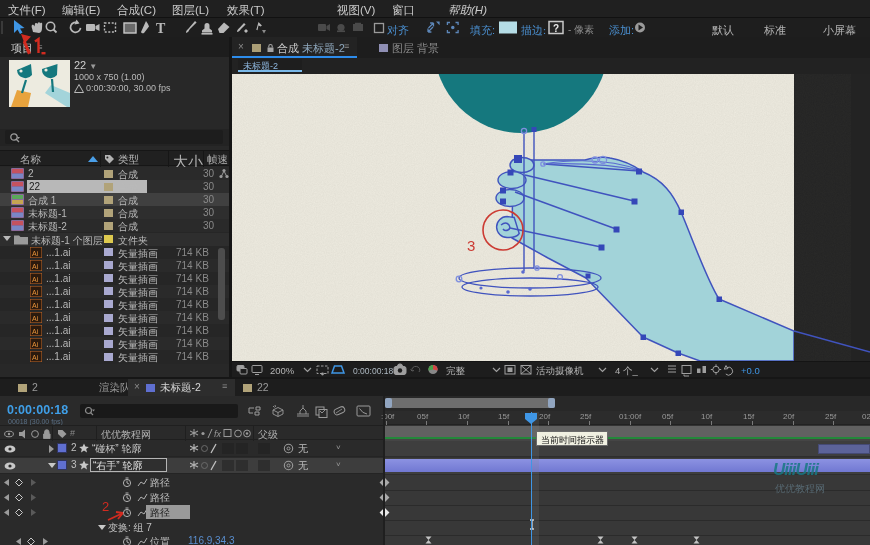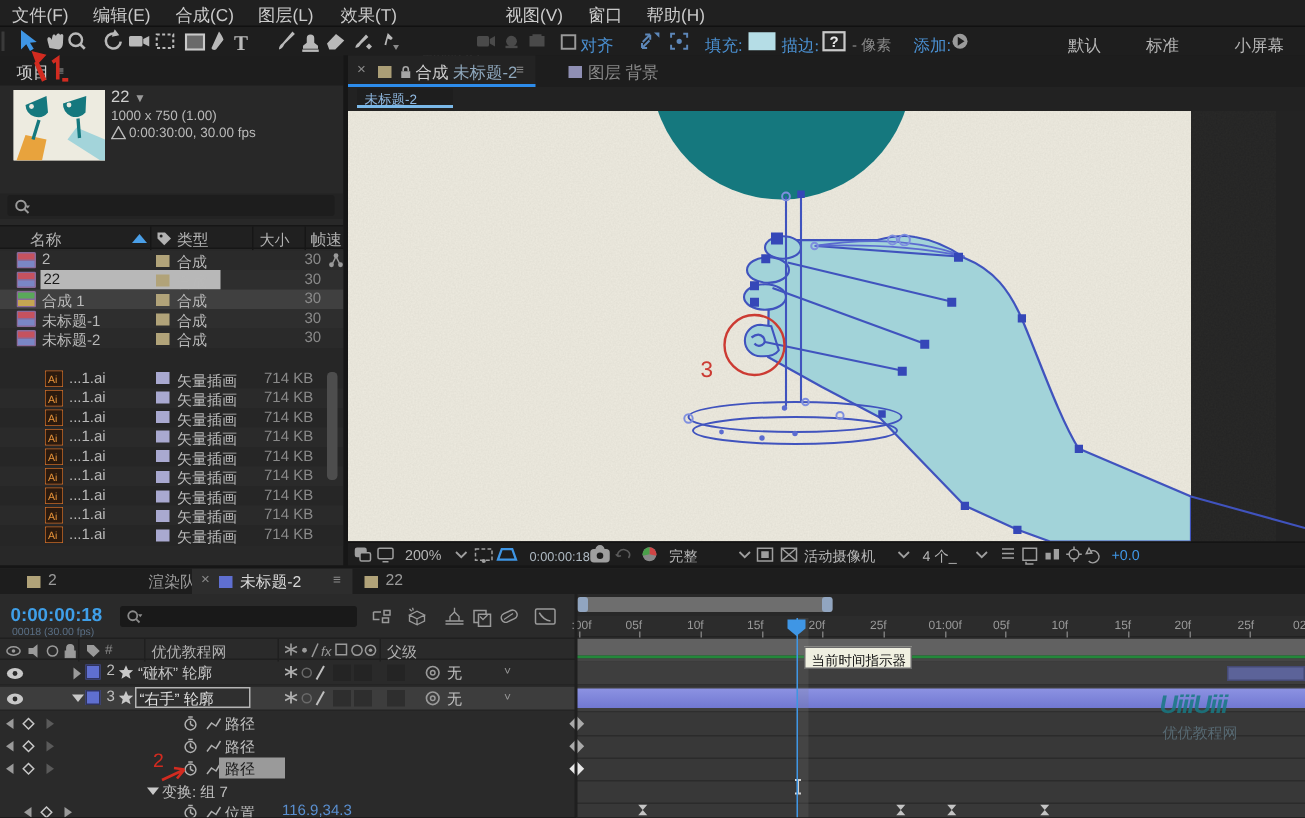--- a/index.html
+++ b/index.html
@@ -16,21 +16,21 @@
 
 <div class="abs" style="left:0;top:0;width:870px;height:18px;background:#202020;border-bottom:1px solid #111;">
   <div class="abs t" style="left:8px;top:3px;font-size:11.5px;">文件(F)</div>
       <div class="abs t" style="left:62px;top:3px;font-size:11.5px;">编辑(E)</div>
       <div class="abs t" style="left:117px;top:3px;font-size:11.5px;">合成(C)</div>
       <div class="abs t" style="left:172px;top:3px;font-size:11.5px;">图层(L)</div>
       <div class="abs t" style="left:227px;top:3px;font-size:11.5px;">效果(T)</div>
       <div class="abs t" style="left:282px;top:3px;font-size:11.5px;margin-top:28px;">动画(A)</div>
       <div class="abs t" style="left:337px;top:3px;font-size:11.5px;">视图(V)</div>
       <div class="abs t" style="left:392px;top:3px;font-size:11.5px;">窗口</div>
-      <div class="abs t" style="left:431px;top:3px;font-size:11.5px;">帮助(H)</div>
+      <div class="abs t" style="left:448px;top:3px;font-size:11.5px;font-style:italic;">帮助(H)</div>
 </div>
 
 <div class="abs" style="left:0;top:18px;width:870px;height:19px;background:#1e1e1e;">
   <svg class="abs" style="left:0;top:0;" width="870" height="19" viewBox="0 0 870 19">
 
     <rect x="1" y="3" width="2" height="13" fill="#3a3a3a"></rect>
 
     <path d="M14 2 L14 15 L17.5 11.5 L20 16 L22.5 14.5 L20 10.5 L24.5 10 Z" fill="#3f96e5"></path>
 
     <path d="M33 14 C32 10 31 8 32 7 C33 6.4 34 7 34.4 8.6 L35 6 C35 4.6 37 4.6 37.2 6 L37.8 5 C38.4 3.8 40 4.2 40 5.4 L40.4 5 C41.2 4.2 42.4 4.8 42.2 6 L42 10 C42 13 41 14.6 39 15 Z" fill="#b9b9b9"></path>
@@ -147,21 +147,21 @@
   <div class="abs" style="left:0;top:113px;width:229px;height:16px;background:#202020;border-top:1px solid #161616;border-bottom:1px solid #161616;">
     <div class="abs t" style="left:20px;top:2px;font-size:10.5px;color:#b2b2b2;">名称</div>
     <div class="abs" style="left:88px;top:5px;width:0;height:0;border-left:5px solid transparent;border-right:5px solid transparent;border-bottom:6px solid #4a9fe8;"></div>
     <div class="abs" style="left:100px;top:0;width:1px;height:16px;background:#161616;"></div>
     <svg class="abs" style="left:104px;top:3px;" width="11" height="11" viewBox="0 0 11 11">
           <path d="M1 1 h5 l4 4 l-4.5 4.5 l-4.5 -4.5 Z" fill="#b2b2b2"></path>
           <circle cx="3.4" cy="3.4" r="1" fill="#202020"></circle>
         </svg>
     <div class="abs t" style="left:118px;top:2px;font-size:10.5px;color:#b2b2b2;">类型</div>
     <div class="abs" style="left:168px;top:0;width:1px;height:16px;background:#161616;"></div>
-    <div class="abs t" style="left:173px;top:2px;font-size:10px;color:#b2b2b2;">大小</div>
+    <div class="abs t" style="left:173px;top:2px;font-size:15px;color:#b2b2b2;">大小</div>
     <div class="abs" style="left:203px;top:0;width:1px;height:16px;background:#161616;"></div>
     <div class="abs t" style="left:207px;top:2px;font-size:10.5px;color:#b2b2b2;">帧速</div>
   </div>
 
   <div class="abs" id="prows" style="left:0;top:130px;width:229px;height:197px;background:#262626;font-size:10px;color:#b9b9b9;">
 
     <div class="abs" style="left:0;top:0;width:229px;height:13px;background:#2a2a2a;">
       <svg class="abs" style="left:11px;top:1px;" width="13" height="11">
             <rect width="13" height="11" rx="1" fill="#8a6a9a"></rect>
             <rect x="1" y="1" width="11" height="4" fill="#c5525f"></rect>
@@ -215,20 +215,29 @@
     <div class="abs" style="left:0;top:52.4px;width:229px;height:13px;background:#2a2a2a;">
       <svg class="abs" style="left:11px;top:1px;" width="13" height="11">
             <rect width="13" height="11" rx="1" fill="#8a6a9a"></rect>
             <rect x="1" y="1" width="11" height="4" fill="#c5525f"></rect>
             <rect x="1" y="6" width="11" height="4" fill="#7a86c5"></rect>
           </svg>
       <div class="abs" style="left:28px;top:1px;">未标题-2</div>
       <div class="abs" style="left:104px;top:2.5px;width:9px;height:8px;background:#b1a379;"></div>
       <div class="abs" style="left:118px;top:1px;">合成</div>
       <div class="abs" style="left:203px;top:1px;color:#8a8a8a;">30</div>
+    </div>
+    <div class="abs" style="left:0;top:65.5px;width:229px;height:13px;background:#2e2e2e;">
+      <div class="abs" style="left:3px;top:3px;width:0;height:0;border-left:4px solid transparent;border-right:4px solid transparent;border-top:5px solid #b9b9b9;"></div>
+      <svg class="abs" style="left:14px;top:1px;" width="14" height="11">
+            <path d="M0 10.5 v-9 h5 l1.5 1.5 h7.5 v7.5 Z" fill="#9a9a9a"></path>
+          </svg>
+      <div class="abs" style="left:31px;top:1px;">未标题-1 个图层</div>
+      <div class="abs" style="left:104px;top:2.5px;width:9px;height:8px;background:#ddc94f;"></div>
+      <div class="abs" style="left:118px;top:1px;">文件夹</div>
     </div>
   </div>
   <div class="abs" id="airows" style="left:0;top:208.6px;width:229px;height:118.4px;font-size:10px;color:#b9b9b9;overflow:hidden;">
     <div class="abs" style="left:0;top:0.0px;width:229px;height:13px;background:#262626;">
       <svg class="abs" style="left:30px;top:1px;" width="12" height="11">
             <rect width="12" height="11" rx="1" fill="#2b1a0e" stroke="#c56a2a" stroke-width="1"></rect>
             <text x="2" y="8.5" font-size="7" fill="#e8943a" font-family="Liberation Sans">Ai</text>
           </svg>
       <div class="abs" style="left:46px;top:1px;">...1.ai</div>
       <div class="abs" style="left:104px;top:2.5px;width:9px;height:8px;background:#a9a9d0;"></div>

